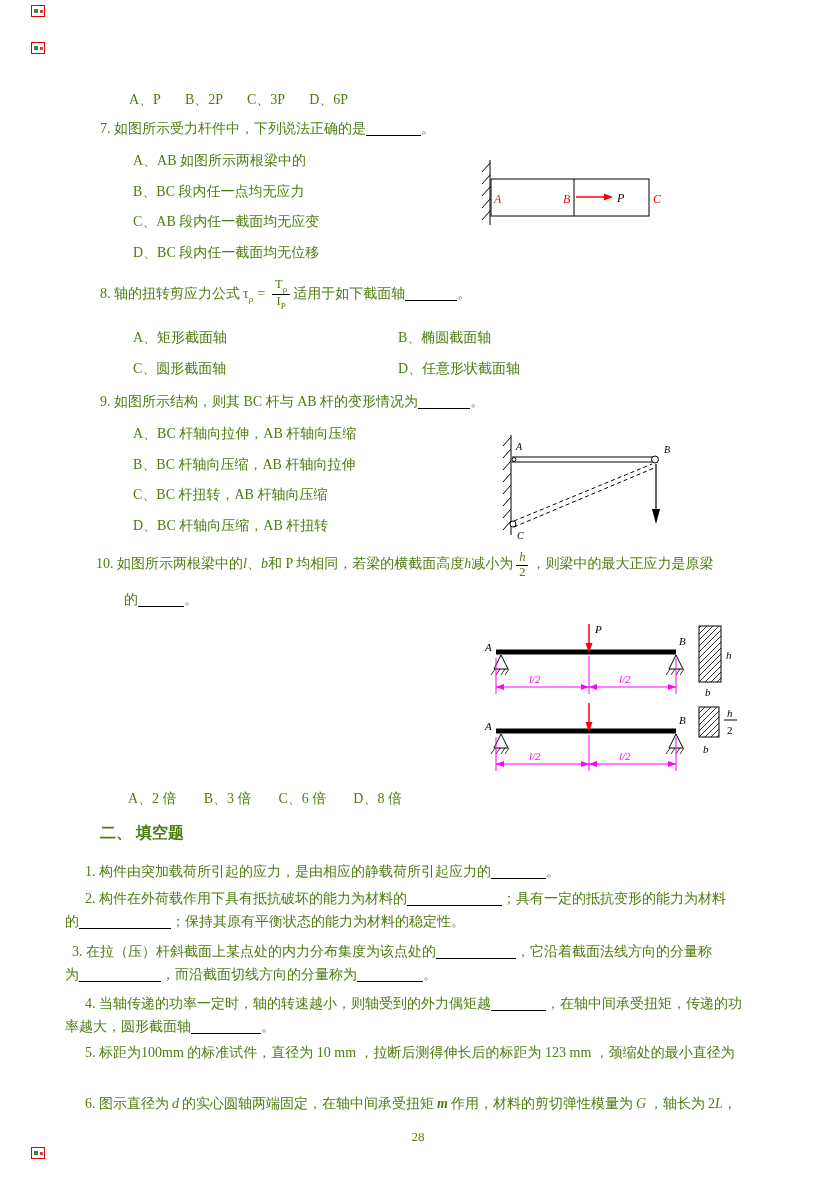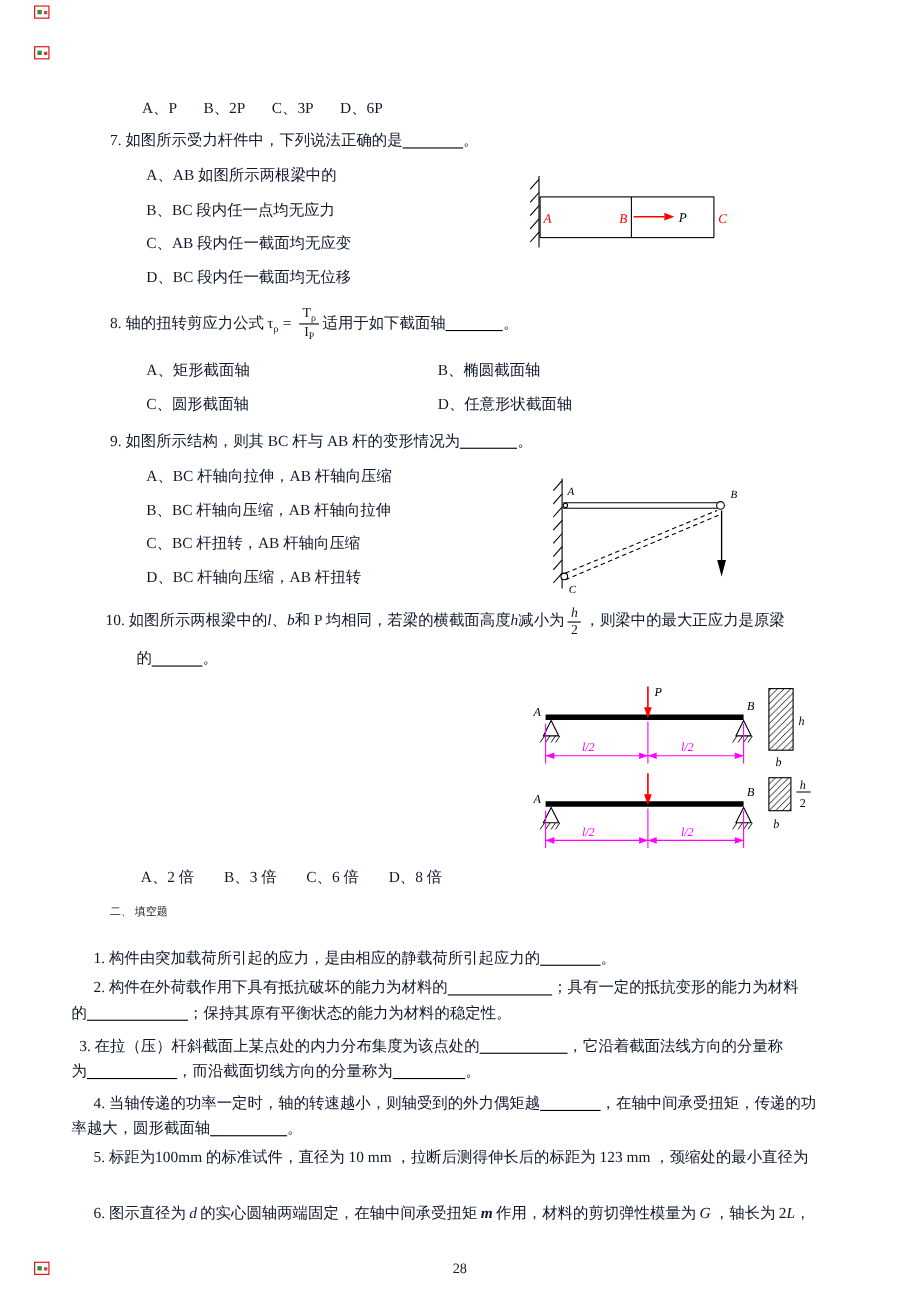--- a/index.html
+++ b/index.html
@@ -1,32 +1,32 @@
 <!DOCTYPE html>
 <html><head>
 <meta charset="utf-8">
 <style>
   * { margin:0; padding:0; box-sizing:border-box; }
   html,body { background:#fff; }
   .page {
     position:relative; width:836px; height:1182px; background:#ffffff;
     font-family:"Liberation Serif","DejaVu Serif",serif;
-    font-size:14px; color:#0f172a; overflow:hidden;
+    font-size:14px; color:#4d7c0f; overflow:hidden;
   }
   .abs { position:absolute; white-space:nowrap; line-height:1.15; }
   .row { display:flex; }
   .blank { display:inline-block; border-bottom:1.6px solid #000; height:13px; vertical-align:-3px; }
   .frac { display:inline-flex; flex-direction:column; align-items:center; line-height:1.1;
           font-size:12.5px; margin:0 3px; vertical-align:middle; }
   .frac .num { border-bottom:1px solid #000; padding:0 3px; }
   sub { font-size:9px; }
   .var { font-style:italic; margin:0 3px; }
   .bold { font-weight:bold; }
-  .heading { font-weight:normal; font-size:10px; }
-  .pagenum { width:100%; text-align:center; font-size:13px;margin-top:16px; }
+  .heading { font-weight:bold; font-size:16px; }
+  .pagenum { width:100%; text-align:center; font-size:13px; }
   .eq { margin:0 4px; }
   .marker { position:absolute; left:31px; width:14px; height:12px; border:1px solid #e00000; background:#fff; }
   .marker::before { content:""; position:absolute; left:2px; top:3px; width:4px; height:4px; background:#3a8a3a; }
   .marker::after  { content:""; position:absolute; left:8px; top:4px; width:3px; height:3px; background:#d04040; }
   svg { display:block; }
   svg text { font-family:"Liberation Serif","DejaVu Serif",serif; }
 </style>
 </head>
 <body>
 

